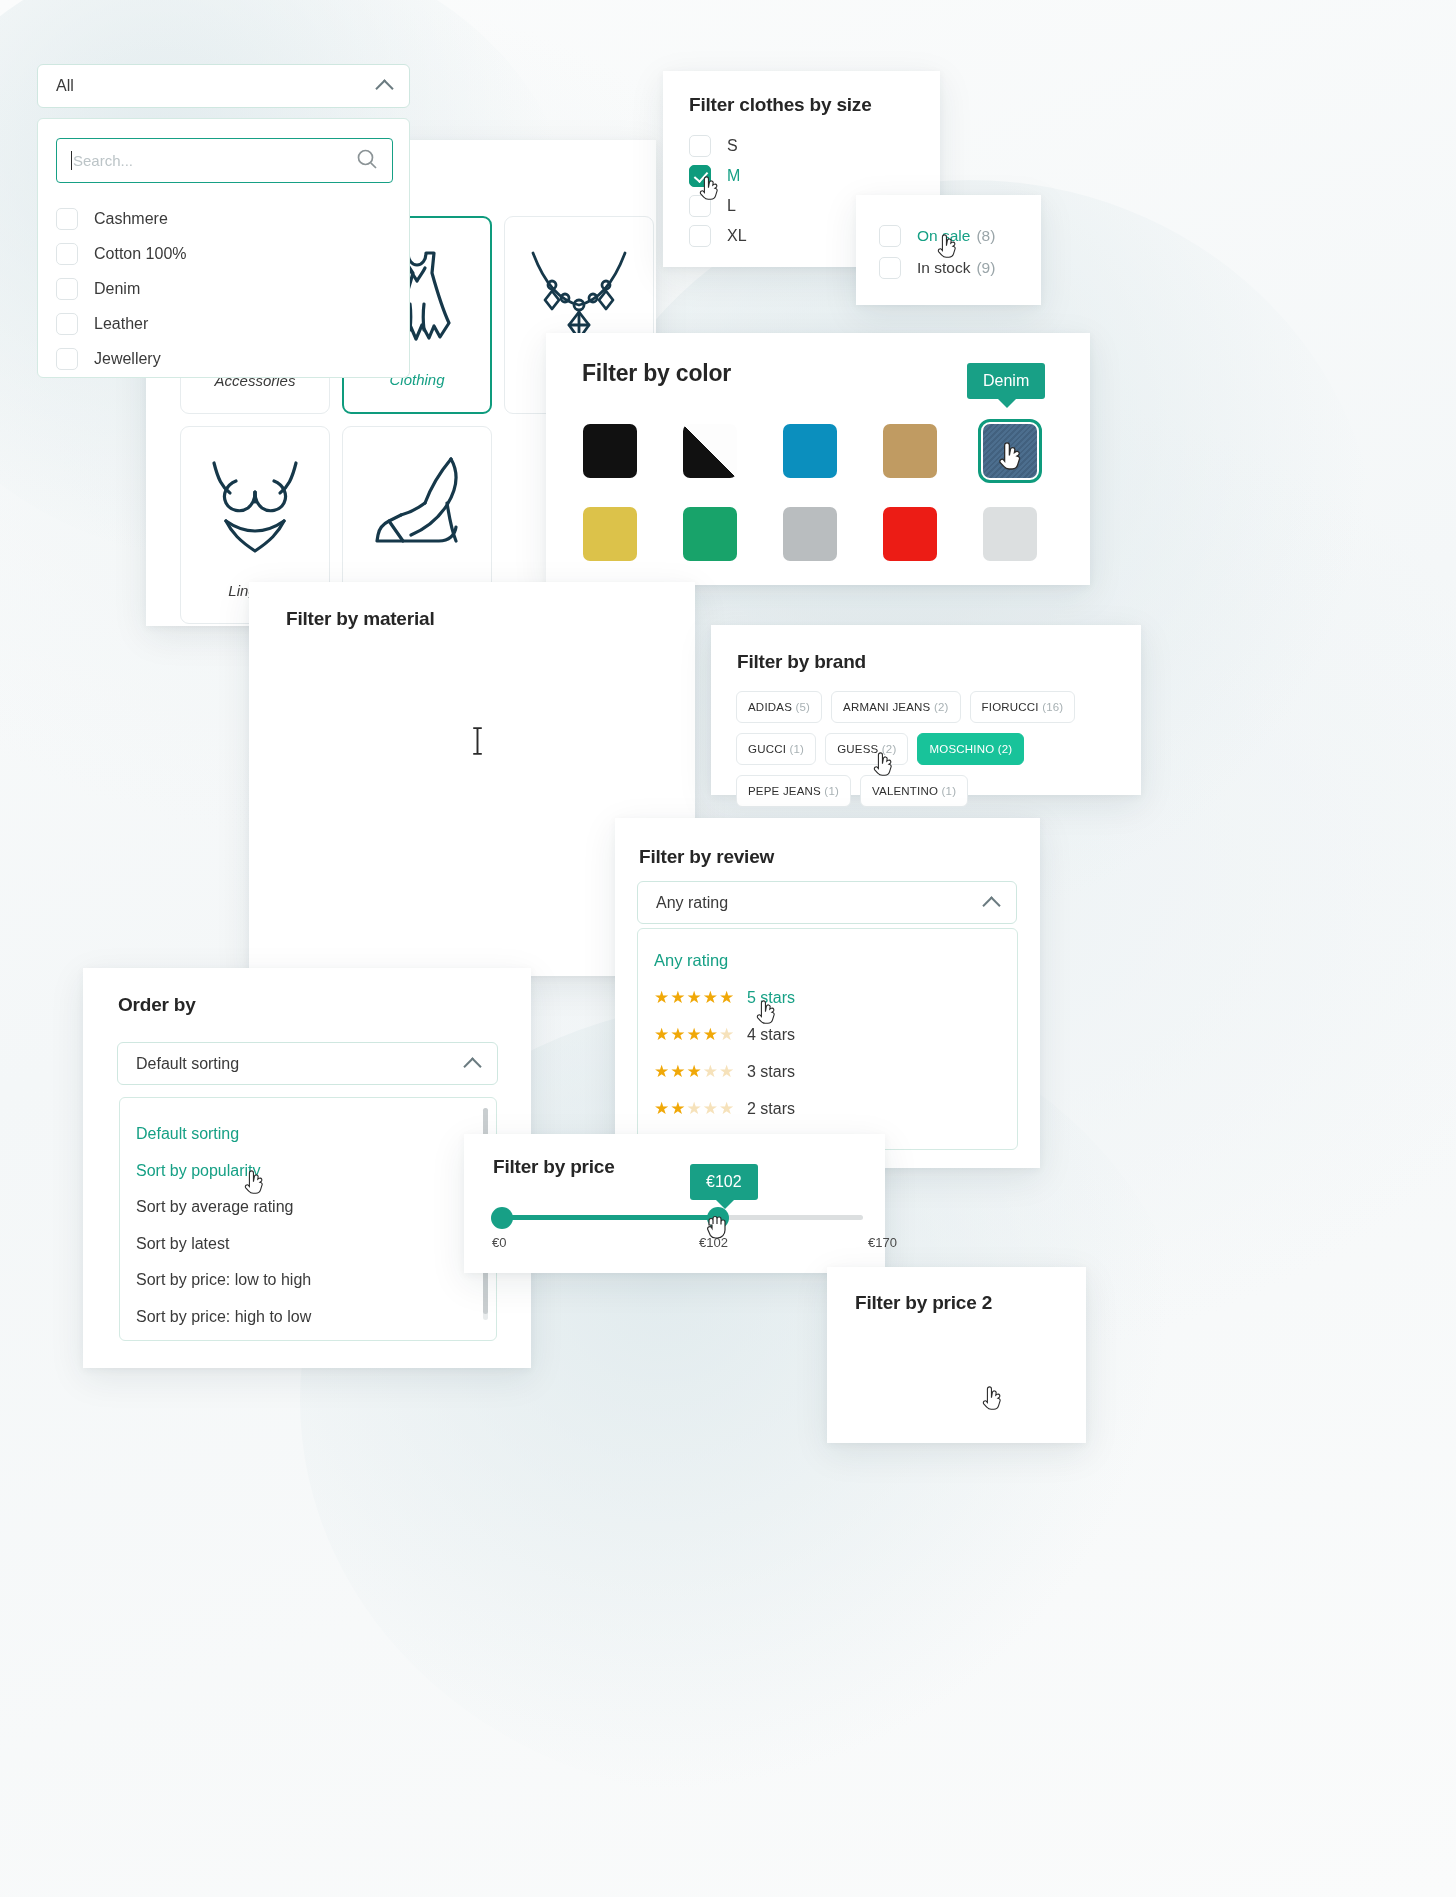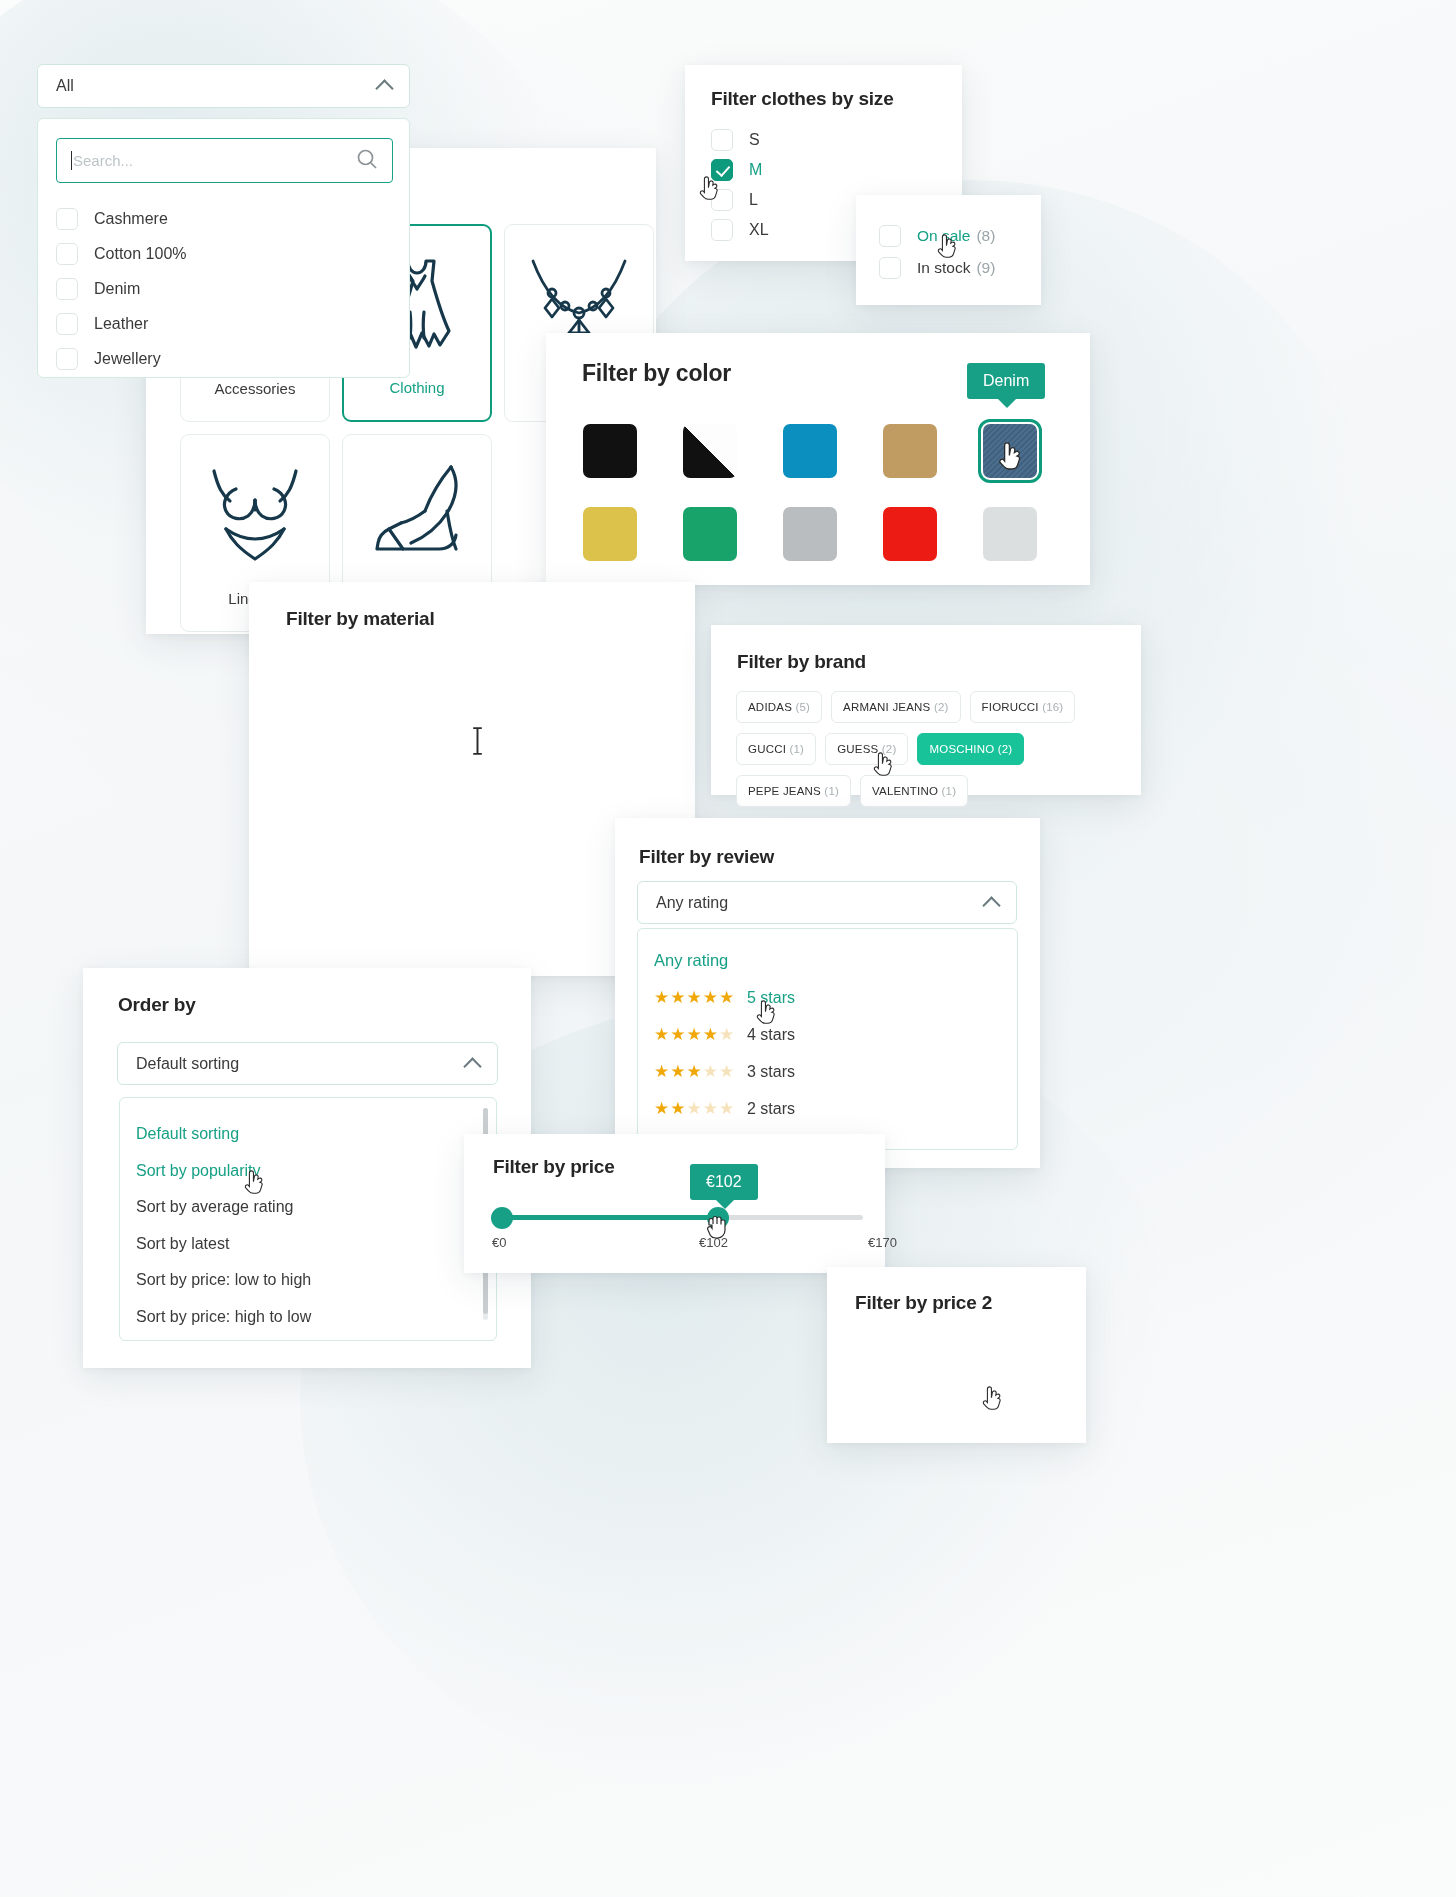--- a/index.html
+++ b/index.html
@@ -27,35 +27,35 @@
     background: #ffffff;
     box-shadow: 0 10px 34px rgba(22,51,62,.085), 0 2px 8px rgba(22,51,62,.05);
   }
   .ptitle {
     font-weight: bold;
     color: #262626;
     letter-spacing: -0.2px;
   }
 
   
-  #p-category { left:146px; top:148px; width:510px; height:486px; }
+  #p-category { left:146px; top:140px; width:510px; height:486px;font-style:italic; }
   #p-category .ptitle { position:absolute; left:36px; top:22px; font-size:23px; }
   .cat-grid { position:absolute; left:34px; top:76px; display:flex; flex-wrap:wrap; gap:12px; width:480px; }
   .cat-card {
     width:150px; height:198px; border:1px solid #e7ecee; border-radius:9px;
     background:#fff; display:flex; flex-direction:column; align-items:center;
     justify-content:flex-start; padding-top:26px; position:relative;
   }
   .cat-card.sel { border:2px solid #0e9b7d; }
   .cat-card .lbl { position:absolute; bottom:24px; font-size:15px; color:#3a3a3a; }
   .cat-card.sel .lbl { color:#16a085; }
   .cat-ico svg { display:block; }
 
   
-  #p-size { left:663px; top:65px; width:277px; height:196px;margin-left:22px; }
+  #p-size { left:663px; top:71px; width:277px; height:196px; }
   #p-size .ptitle { position:absolute; left:26px; top:23px; font-size:19px; }
   .size-list { position:absolute; left:26px; top:60px; }
   .row-chk { display:flex; align-items:center; height:30px; }
   .chk {
     width:22px; height:22px; border:1.5px solid #dfe5e7; border-radius:5px; background:#fff;
     flex:0 0 auto;
   }
   .chk.on { background:#0e9b7d; border-color:#0e9b7d; position:relative; }
   .chk.on::after {
     content:""; position:absolute; left:7px; top:3px; width:6px; height:11px;

